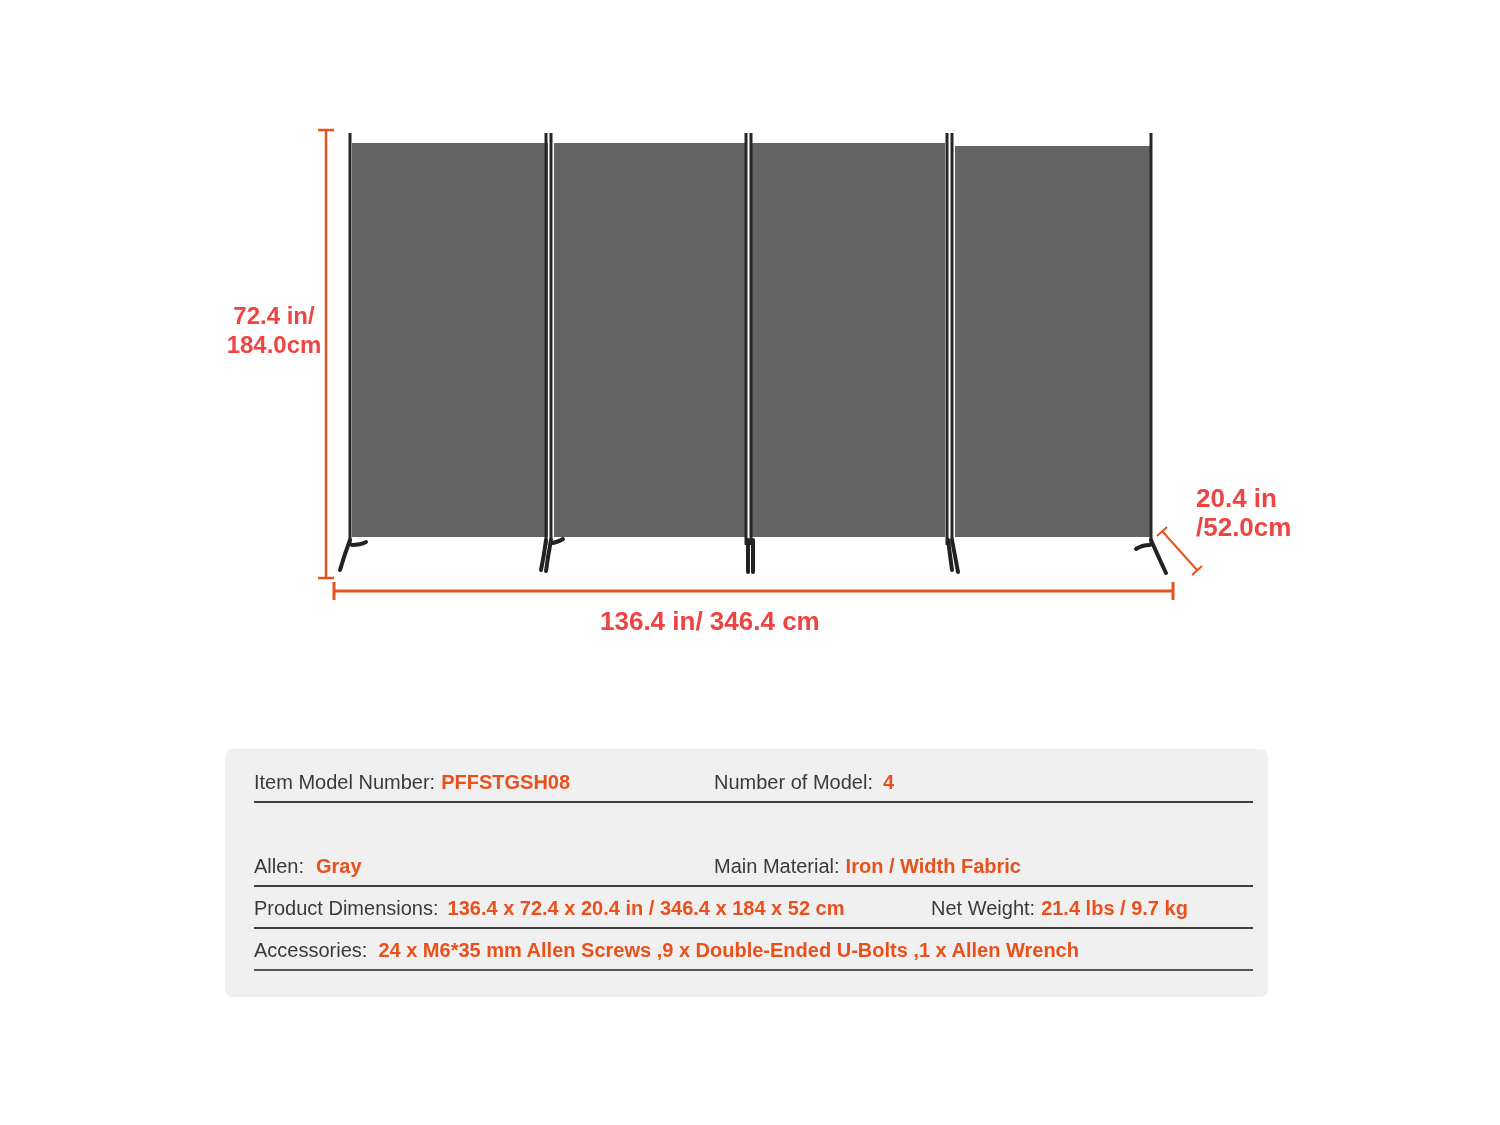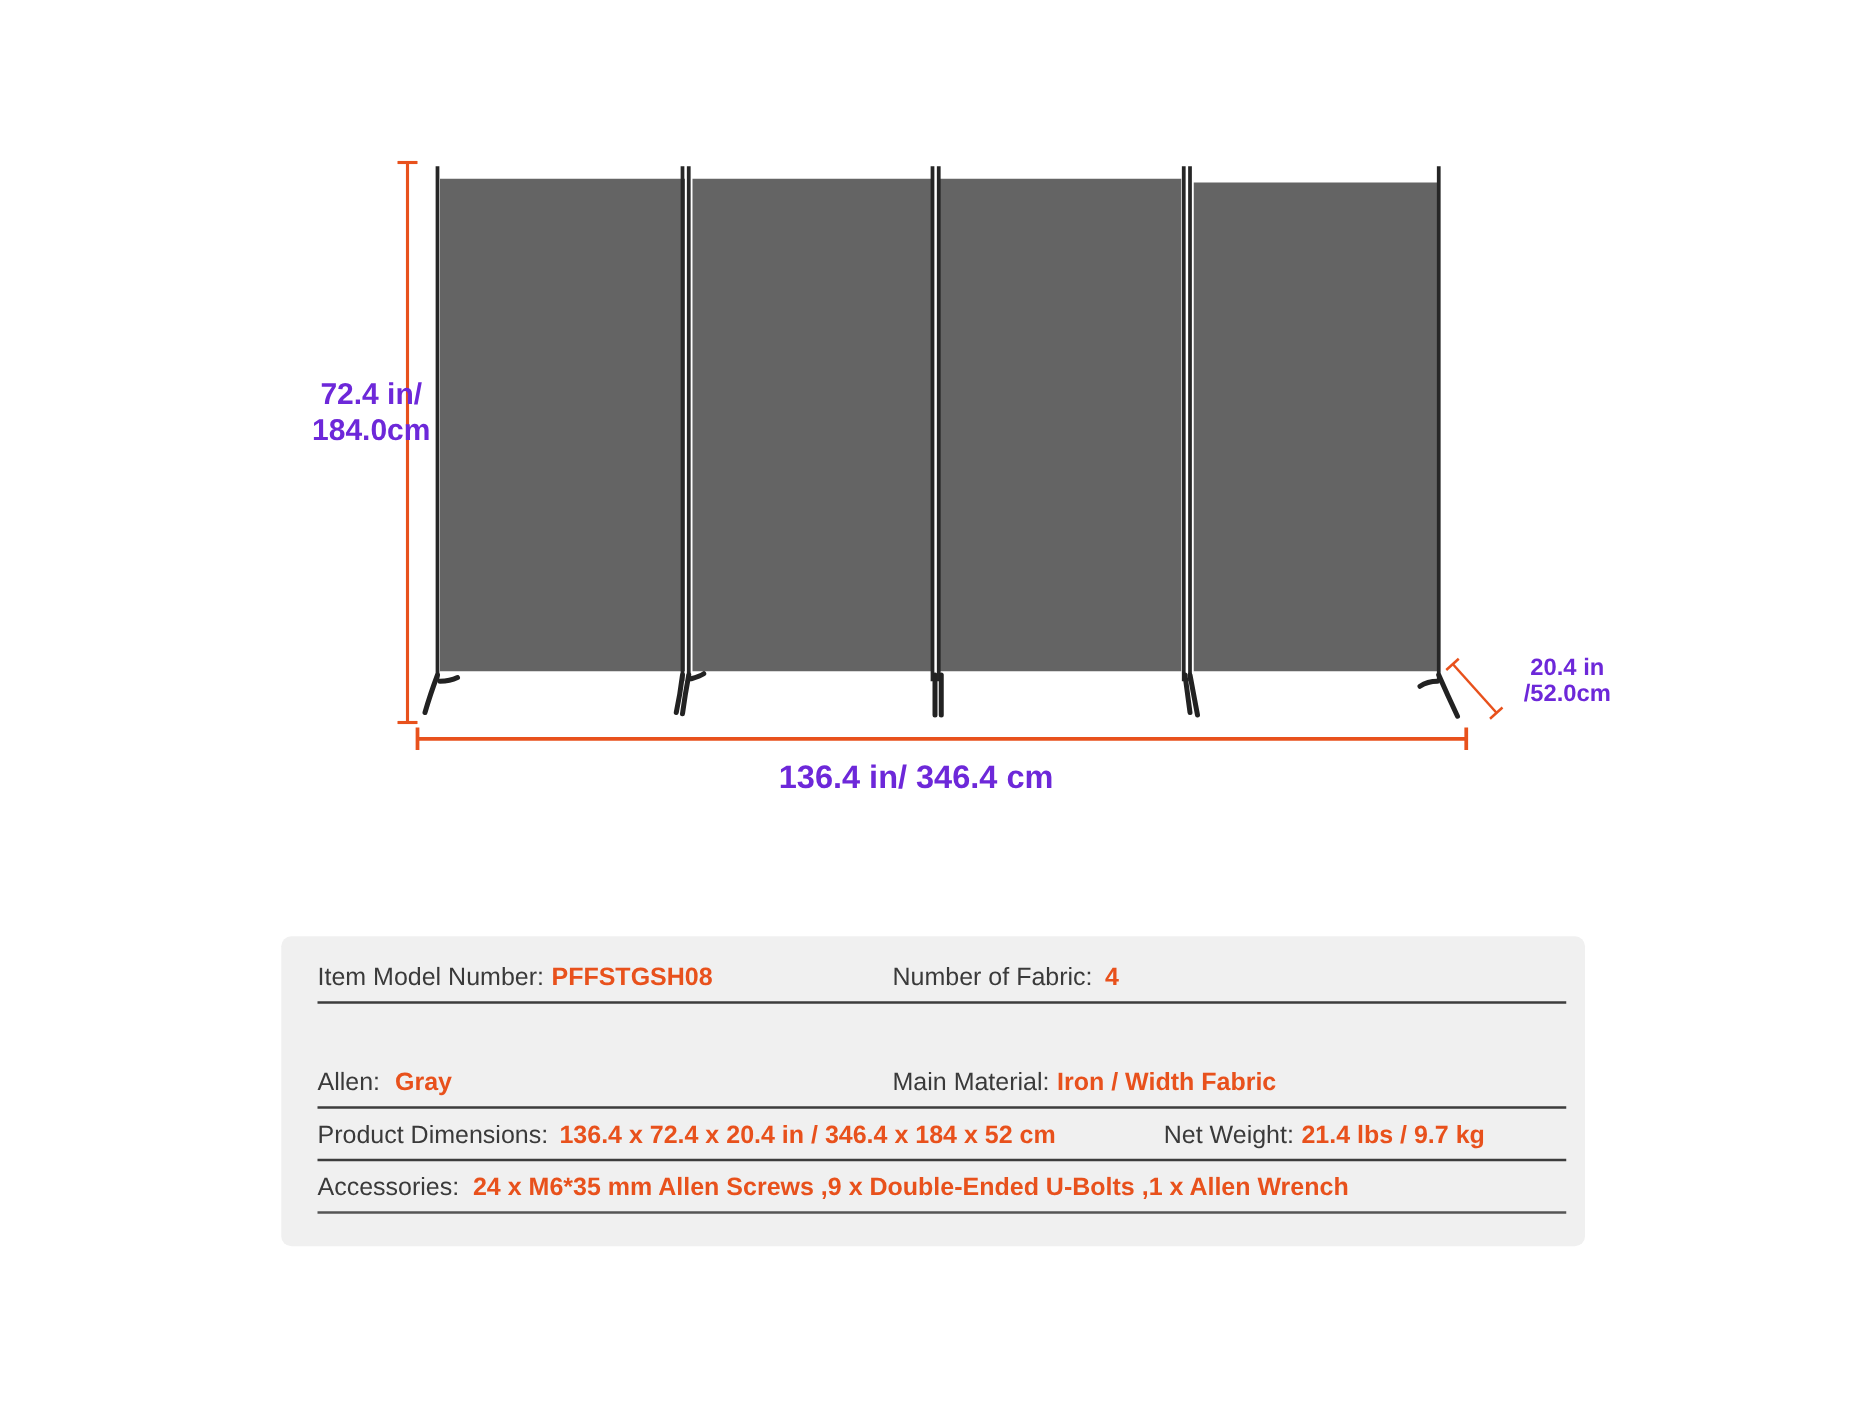--- a/index.html
+++ b/index.html
@@ -1,22 +1,22 @@
 <!DOCTYPE html>
 <html><head>
   <meta charset="utf-8">
   <style>
     html, body { margin: 0; padding: 0; background: #ffffff; }
     body { width: 1500px; height: 1125px; position: relative; overflow: hidden;
            font-family: "Liberation Sans", sans-serif; }
     .diagram { position: absolute; left: 0; top: 0; width: 1500px; height: 700px; }
-    .dim-label { position: absolute; color: #6d28d9; font-weight: bold;
-                 font-family: "Liberation Sans", sans-serif; line-height: 1.2; margin-left: 23px; }
+    .dim-label { position: absolute; color: #ef4444; font-weight: bold;
+                 font-family: "Liberation Sans", sans-serif; line-height: 1.2; }
     .dim-height { left: 222px; top: 302px; font-size: 24px; text-align: center; width: 104px; }
-    .dim-depth { left: 1196px; top: 524px; font-size: 19px; line-height: 1.12; text-align: center; }
+    .dim-depth { left: 1196px; top: 484px; font-size: 26px; line-height: 1.12; }
     .dim-width { left: 600px; top: 606px; width: 336px; font-size: 26px; }
 
     .spec-card { position: absolute; left: 225px; top: 749px; width: 1043px; height: 248px;
                  background: #f0f0f0; border-radius: 8px; }
     .spec-row { position: absolute; left: 29px; width: 999px; height: 42px;
                 border-bottom: 2px solid #3d3d3d; }
     .spec-row.r1 { top: 10px; }
     .spec-row.r2 { top: 52px; border-bottom-color: #5a5a5a; }
     .spec-row.r3 { top: 94px; }
     .spec-row.r4 { top: 136px; }
@@ -92,21 +92,21 @@
   </div>
   <div class="dim-label dim-width">136.4 in/ 346.4 cm</div>
 </div>
 
 <div class="spec-card">
   <div class="spec-row r1">
     <div class="cell" style="left:0">
       <span class="lbl">Item Model Number:</span><span class="val">PFFSTGSH08</span>
     </div>
     <div class="cell" style="left:460px">
-      <span class="lbl">Number of Fabric:</span><span class="val" style="margin-left:10px">4</span>
+      <span class="lbl">Number of Model:</span><span class="val" style="margin-left:10px">4</span>
     </div>
   </div>
   <div class="spec-row r3">
     <div class="cell" style="left:0">
       <span class="lbl">Allen:</span><span class="val" style="margin-left:12px">Gray</span>
     </div>
     <div class="cell" style="left:460px">
       <span class="lbl">Main Material:</span><span class="val">Iron / Width Fabric</span>
     </div>
   </div>

